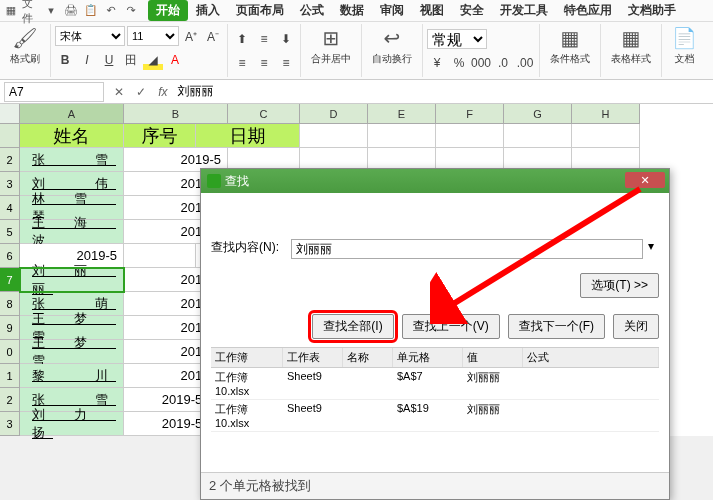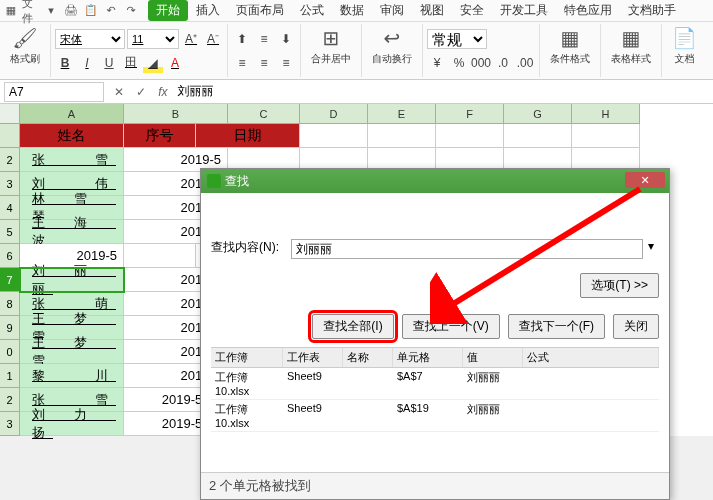--- a/index.html
+++ b/index.html
@@ -1,21 +1,21 @@
 <!DOCTYPE html>
 <html><head>
   <meta charset="utf-8">
   <style>
     * { box-sizing: border-box; margin: 0; padding: 0; font-family: "Microsoft YaHei", sans-serif; }
     body { width: 713px; height: 500px; background: #f0f0f0; overflow: hidden; position: relative; font-size: 12px; }
     
     .menubar { height: 22px; background: #fafafa; display: flex; align-items: center; padding: 0 2px; border-bottom: 1px solid #ddd; }
     .menubar-left { display: flex; align-items: center; gap: 2px; }
     .menubar-left .icon-btn { width: 18px; height: 18px; display: flex; align-items: center; justify-content: center; color: #555; font-size: 11px; }
-    .menubar-tabs { display: flex; margin-left: 8px; align-items: center; }
+    .menubar-tabs { display: flex; margin-left: 8px; align-items: center; font-weight: bold; }
     .menubar-tab { padding: 2px 8px; font-size: 12px; color: #333; cursor: pointer; }
     .menubar-tab.active { background: #2ea121; color: white; border-radius: 3px; }
     
     .ribbon { height: 58px; background: #fafafa; border-bottom: 1px solid #ccc; display: flex; align-items: stretch; padding: 2px 0; }
     .ribbon-group { display: flex; flex-direction: column; padding: 0 4px; border-right: 1px solid #e0e0e0; }
     .ribbon-big-btn { display: flex; flex-direction: column; align-items: center; justify-content: center; padding: 2px 6px; cursor: pointer; }
     .ribbon-big-btn .icon { font-size: 20px; color: #555; }
     .ribbon-big-btn .label { font-size: 10px; color: #333; margin-top: 2px; }
     .ribbon-row { display: flex; align-items: center; gap: 2px; height: 24px; }
     .font-select { width: 70px; height: 20px; font-size: 11px; border: 1px solid #ccc; background: white; }
@@ -34,21 +34,21 @@
     .corner { width: 20px; background: #e8f0e8; border-right: 1px solid #aaa; border-bottom: 1px solid #aaa; }
     .colh { background: #d9ead3; border-right: 1px solid #aaa; border-bottom: 1px solid #aaa; display: flex; align-items: center; justify-content: center; font-size: 11px; color: #333; }
     .colh.sel { background: #b6d7a8; }
     .colA { width: 104px; } .colB { width: 104px; } .colC { width: 72px; }
     .colD, .colE, .colF, .colG, .colH { width: 68px; }
     
     .row { display: flex; height: 24px; }
     .rowh { width: 20px; background: #d9ead3; border-right: 1px solid #aaa; border-bottom: 1px solid #aaa; display: flex; align-items: center; justify-content: center; font-size: 11px; }
     .rowh.sel { background: #2ea121; color: white; }
     .cell { border-right: 1px solid #ccc; border-bottom: 1px solid #ccc; display: flex; align-items: center; padding: 0 4px; font-size: 13px; background: white; }
-    .cell.headercell { background: #b91c1c; justify-content: center; font-weight: normal; font-size: 14px; }
+    .cell.headercell { background: #bef264; justify-content: center; font-weight: normal; font-size: 18px; }
     .cell.data-a { background: #c6efce; justify-content: space-between; letter-spacing: 8px; padding-left: 12px; text-decoration: underline; }
     .cell.data-b { justify-content: flex-end; padding-right: 6px; }
     .cell.data-c { justify-content: center; background: white; }
     .cell.active { outline: 2px solid #2ea121; outline-offset: -1px; z-index: 1; position: relative; }
     
     .dialog { position: absolute; left: 200px; top: 168px; width: 470px; background: #f4f4f4; border: 1px solid #888; box-shadow: 2px 2px 8px rgba(0,0,0,0.3); z-index: 10; }
     .dialog-title { height: 24px; background: linear-gradient(#5aaa50, #4a9a40); color: white; display: flex; align-items: center; padding: 8px 6px; font-size: 12px; position: relative; }
     .dialog-title .icon { width: 14px; height: 14px; background: #2ea121; margin-right: 4px; border-radius: 2px; }
     .dialog-close { position: absolute; right: 4px; top: 3px; width: 40px; height: 16px; background: #c75050; border-radius: 2px; display: flex; align-items: center; justify-content: center; color: white; font-size: 11px; cursor: pointer; }
     .dialog-tabs { display: flex; padding: 4px 8px 0; border-bottom: 1px solid #ccc; background: #f4f4f4; }
@@ -99,21 +99,21 @@
   </div>
 </div>
 
 <div class="ribbon">
   <div class="ribbon-group">
     <div class="ribbon-big-btn">
       <span class="icon">🖌</span>
       <span class="label">格式刷</span>
     </div>
   </div>
-  <div class="ribbon-group" style="justify-content: center; text-decoration: underline;">
+  <div class="ribbon-group" style="">
     <div class="ribbon-row">
       <select class="font-select"><option>宋体</option></select>
       <select class="size-select"><option>11</option></select>
       <span class="ribbon-btn">A⁺</span>
       <span class="ribbon-btn">A⁻</span>
     </div>
     <div class="ribbon-row">
       <span class="ribbon-btn">
           <b>B</b>
         </span>

